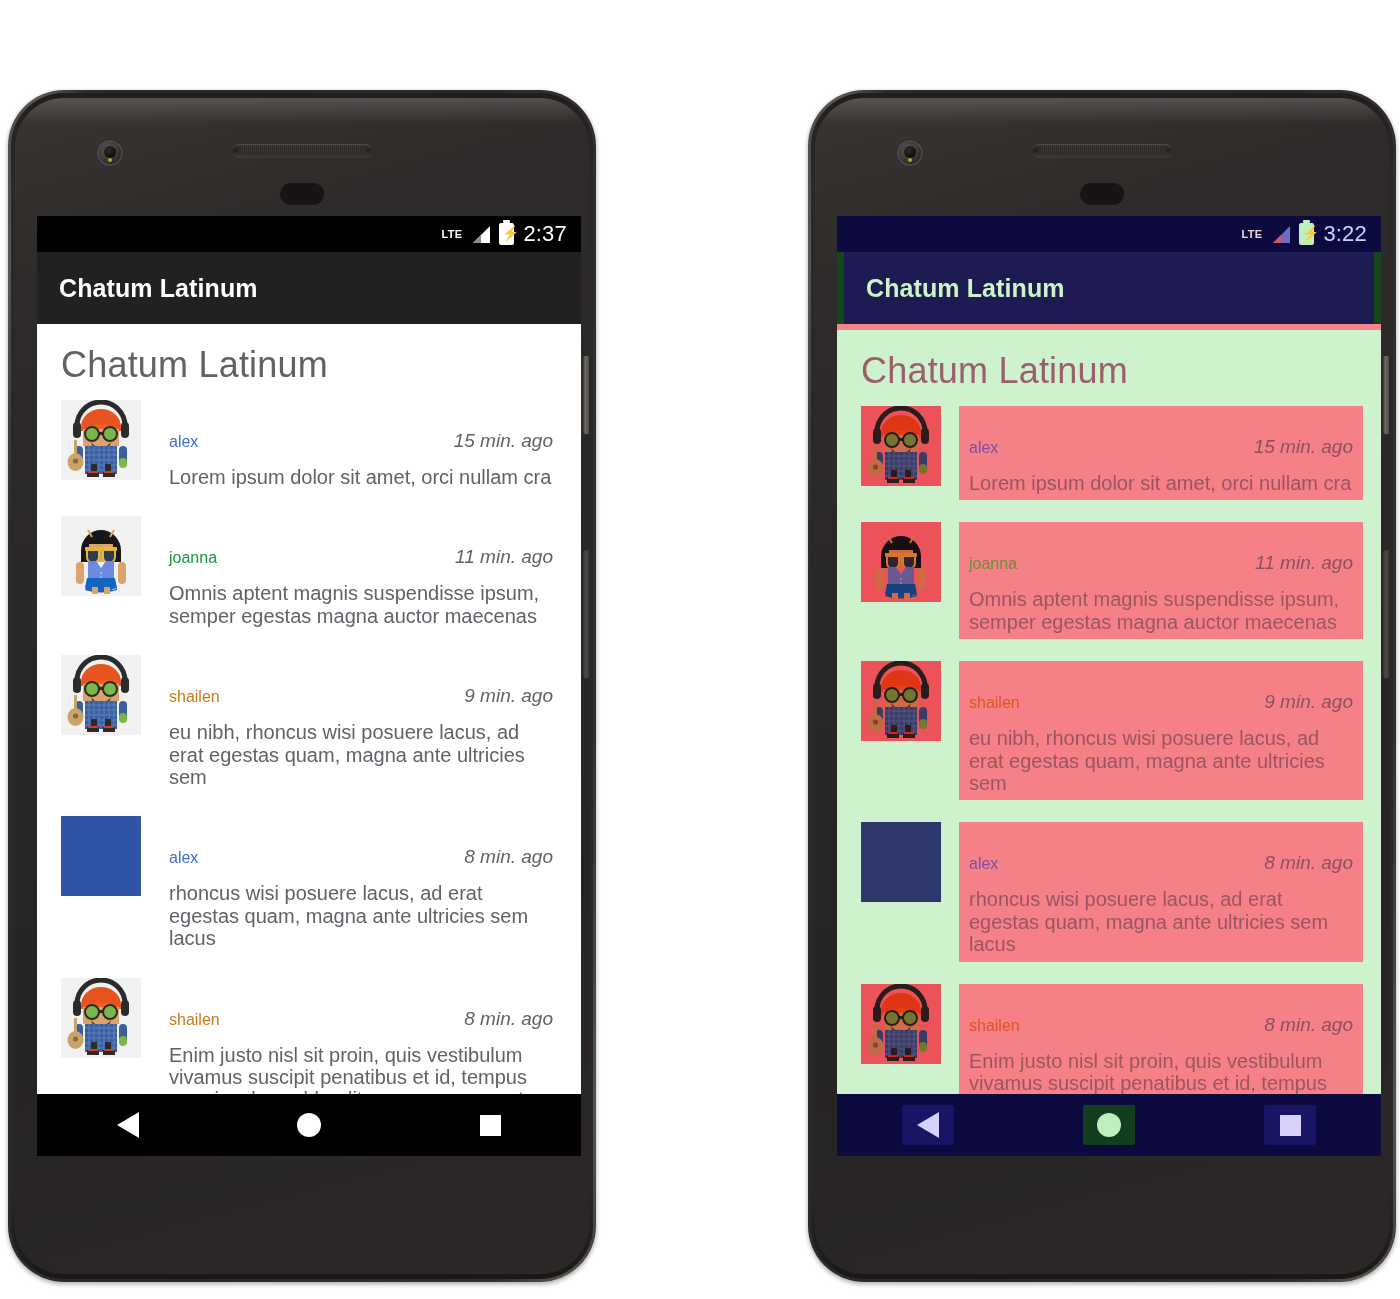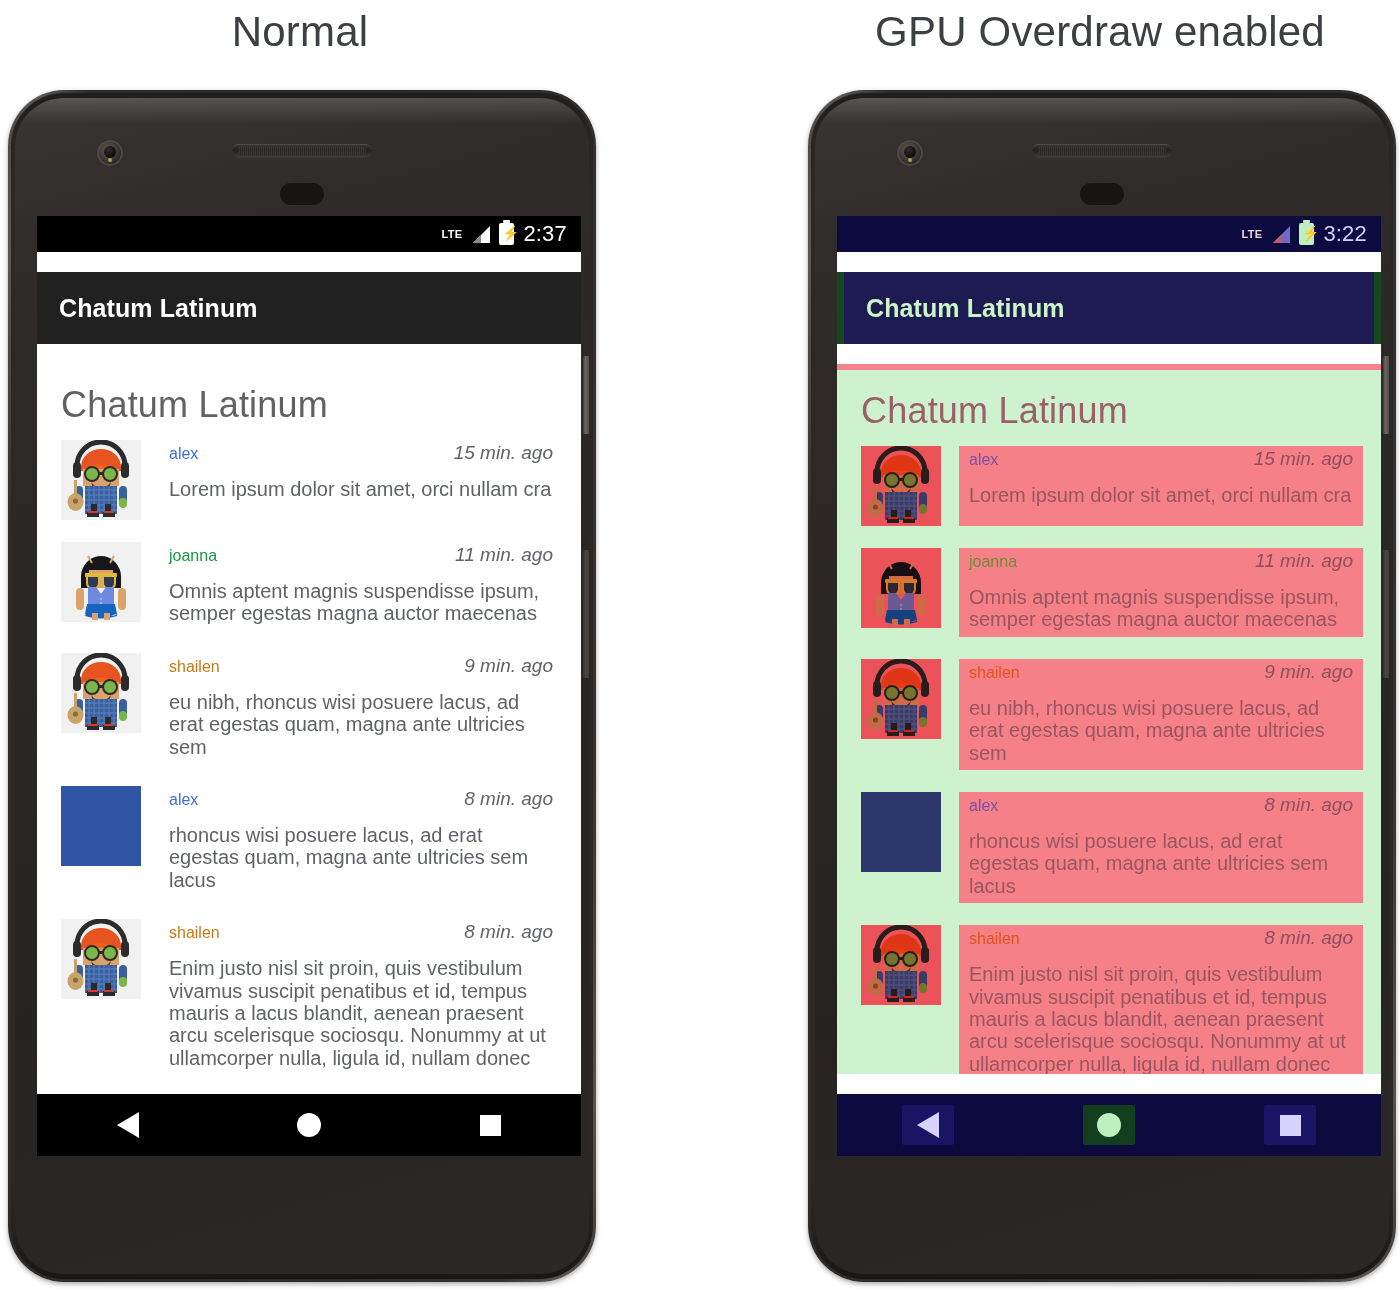--- a/index.html
+++ b/index.html
@@ -76,21 +76,21 @@
     border-radius:2px;
   }
   .btn-power{ top:258px; height:78px; }
   .btn-vol{ top:452px; height:128px;
     background: linear-gradient(90deg,#343130,#4a4744 40%,#3a3735 100%); }
 
   
   .screen{
     position:absolute; left:22px; top:118px; width:544px; height:940px;
     overflow:hidden; background:#fff;
-    display:flex; flex-direction:column;gap:20px;
+    display:flex; flex-direction:column;
   }
 
   
   .statusbar{
     height:36px; flex:0 0 36px; display:flex; align-items:center;
     justify-content:flex-end; gap:9px; padding-right:14px;
   }
   .statusbar .lte{ font-size:11px; font-weight:700; line-height:1; letter-spacing:.3px; }
   .sig{ position:relative; width:19px; height:17px; }
   .sig .tri{ position:absolute; inset:0; }
@@ -106,21 +106,21 @@
   
   .content{ flex:1 1 auto; overflow:hidden; position:relative; }
   .page-title{ font-size:36px; font-weight:400; padding:20px 24px 14px 24px; letter-spacing:.2px; }
 
   .msg-list{ padding:0 18px 0 24px; }
   .msg{ display:flex; gap:18px; margin-bottom:22px; }
   .avatar{ flex:0 0 80px; width:80px; height:80px; position:relative; overflow:hidden; }
   .msg-body{ flex:1 1 auto; min-width:0; padding:2px 10px 6px 10px; }
   .msg-head{ display:flex; justify-content:space-between; align-items:baseline; gap:10px; }
   .msg-user{ font-size:16px; }
-  .msg-time{ font-size:19px; font-style:italic; white-space:nowrap; }
+  .msg-time{ font-size:19px; font-style:italic; white-space:nowrap;margin-top:28px; }
   .msg-text{ font-size:20px; line-height:1.12; margin-top:14px; }
 
   
   .navbar{ flex:0 0 62px; display:flex; align-items:center; justify-content:space-around; }
   .nav-key{ width:52px; height:40px; display:flex; align-items:center; justify-content:center; }
   .nav-back{ width:0; height:0; border-top:13px solid transparent; border-bottom:13px solid transparent; }
   .nav-home{ width:24px; height:24px; border-radius:50%; }
   .nav-rec{ width:21px; height:21px; }
 
   
@@ -156,22 +156,20 @@
   .t-over .avatar{ background:#f58087; }
   .t-over .avatar .tint{ position:absolute; inset:0; background:#e8262d; mix-blend-mode:multiply; opacity:.42; }
 
   .nav-key{ border-radius:2px; }
 </style>
 </head>
 <body>
 
 <div class="stage">
 
-  <div class="caption" id="cap-left">Normal</div>
-  <div class="caption" id="cap-right">GPU Overdraw enabled</div>
 
   <div class="phone" id="phone-left">
     <div class="phone-shell"></div>
     <div class="phone-glass">
       <div class="glass-sheen"></div>
       <div class="cam">
           <span class="cam-dot"></span>
         </div>
       <div class="earpiece"></div>
       <div class="notchpill"></div>

